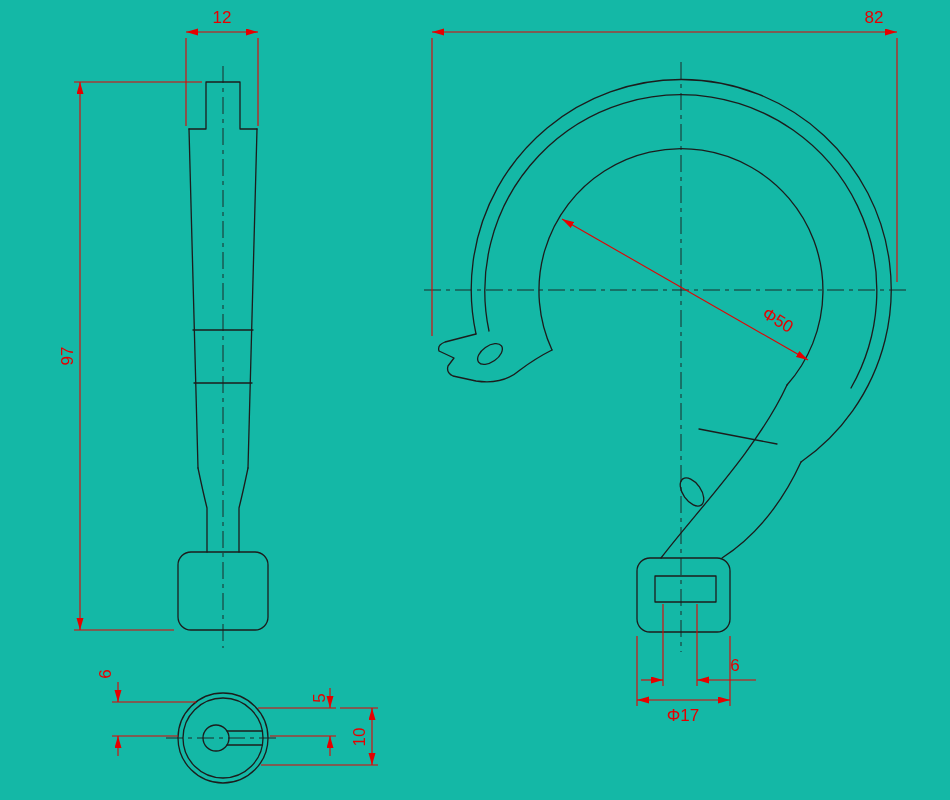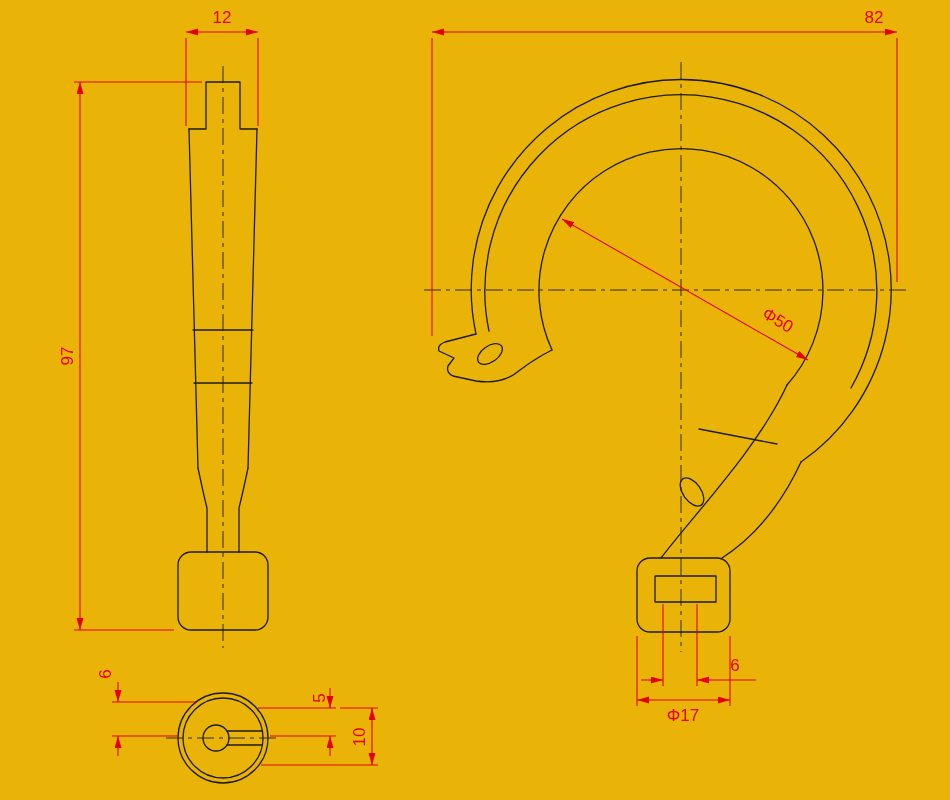--- a/index.html
+++ b/index.html
@@ -1,16 +1,16 @@
 <!DOCTYPE html>
 <html style="--dim: #e60000; --line: #1c1c1c;"><head>
 <meta charset="utf-8">
 <style>
   html,body{margin:0;padding:0;background:#ffffff}
-  .sheet{position:relative;width:950px;height:800px;background:#eab308;overflow:hidden;
+  .sheet{position:relative;width:950px;height:800px;background:#14b8a6;overflow:hidden;
          font-family:"Liberation Sans",sans-serif}
   .outline{fill:none;stroke:var(--line,#1c1c1c);stroke-width:1.3;stroke-linejoin:round;stroke-linecap:round}
   .center{fill:none;stroke:var(--line,#1c1c1c);stroke-width:0.9;stroke-dasharray:17 5 4 5}
   .dimline{fill:none;stroke:var(--dim,#e60000);stroke-width:1.1}
   .dimtext{fill:var(--dim,#e60000);font-family:"Liberation Sans",sans-serif;font-size:17px;text-anchor:middle}
   .ah{fill:var(--dim,#e60000)}
 </style>
 </head>
 <body>
 

